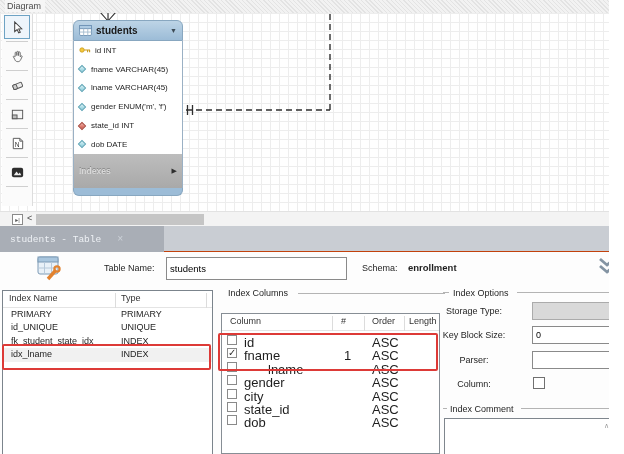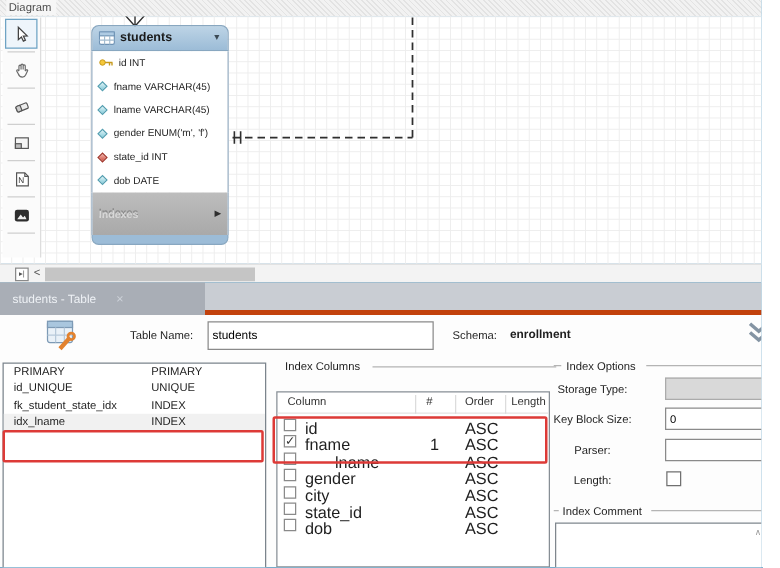--- a/index.html
+++ b/index.html
@@ -1,17 +1,17 @@
 <!DOCTYPE html>
 <html><head>
 <meta charset="utf-8">
 <style>
   * { margin:0; padding:0; box-sizing:border-box; }
   body { font-family:"Liberation Sans",sans-serif; }
-  #app { position:relative; width:609px; height:454px; overflow:hidden; background:#0369a1; }
+  #app { position:relative; width:609px; height:454px; overflow:hidden; background:#a21caf; }
 
   
   .dg-titlebar { position:absolute; left:0; top:0; width:624px; height:13px;
     background:repeating-linear-gradient(45deg,#e3e3e3 0 1px,#f2f2f2 1px 3px); }
   .dg-title { position:absolute; left:5px; top:0; font-size:9px; color:#4c4c4c;
     background:#f6f6f6; padding:1px 4px 1px 2px; }
   .dg-canvas { position:absolute; left:0; top:13px; width:616px; height:198px; background:#fff;
     background-image:linear-gradient(#ededed 1px,transparent 1px),linear-gradient(90deg,#ededed 1px,transparent 1px);
     background-size:9px 9px; overflow:hidden; }
   .rel-svg { position:absolute; left:0; top:0; pointer-events:none; }
@@ -43,21 +43,21 @@
   .v-thumb { position:absolute; left:1px; top:45px; width:6px; height:38px; background:#c7c7c7; }
   .v-up, .v-dn { position:absolute; left:0; width:8px; text-align:center; font-size:6px; color:#8e8e8e; }
   .v-up { top:1px; } .v-dn { bottom:1px; }
 
   .dg-hscroll { position:absolute; left:0; top:211px; width:624px; height:15px; background:#f3f3f3; border-top:1px solid #e2e2e2; }
   .hs-nav { position:absolute; left:12px; top:2px; width:11px; height:11px; border:1px solid #8a8a8a; background:#fff; font-size:6px; color:#555; text-align:center; line-height:10px; }
   .hs-left { position:absolute; left:27px; top:1px; font-size:9px; color:#4c4c4c; }
   .hs-thumb { position:absolute; left:36px; top:2px; width:168px; height:11px; background:#c5c5c5; }
 
   
-  .tab-bar { position:absolute; left:0; top:226px; width:624px; height:26px; background:#c9cdd3; border-bottom:4px solid #c2410c; }
+  .tab-bar { position:absolute; left:0; top:226px; width:624px; height:26px; background:#c9cdd3; border-bottom:1px solid #c2410c;font-family:Liberation Mono, monospace; }
   .tab { position:absolute; left:0; top:0; width:164px; height:26px; background:#a9aeb6; display:flex; align-items:center; }
   .tab-label { font-size:9.5px; color:#eef1f5; margin-left:10px; }
   .tab-close { font-size:10px; color:#cdd2d9; margin-left:16px; }
 
   
   .editor { position:absolute; left:0; top:252px; width:624px; height:202px; background:#fdfdfd; font-size:9px; color:#1e1e1e; }
   .abs { position:absolute; }
   .lbl { font-size:9px; color:#1e1e1e; white-space:nowrap; }
   .txt-input { border:1px solid #8a8a8a; background:#fff; font-family:"Liberation Sans",sans-serif; font-size:9.5px; padding:0 3px; outline:none; }
   .grp-line { height:1px; background:#b4b4b4; }
@@ -232,20 +232,26 @@
     <span class="abs lbl" style="left:104px; top:11px;">Table Name:</span>
     <input class="abs txt-input" style="left: 166px; top: 5px; width: 181px; height: 23px;" value="students">
     <span class="abs lbl" style="left:362px; top:11px;">Schema:</span>
     <span class="abs schema-val" style="left:408px; top:10px;">enrollment</span>
     <svg class="abs" style="left:596px; top:5px;" width="22" height="18" viewBox="0 0 22 18">
       <path d="M4 2 L11 8 L18 2" fill="none" stroke="#8494a3" stroke-width="2.8"></path>
       <path d="M4 9 L11 15 L18 9" fill="none" stroke="#8494a3" stroke-width="2.8"></path>
     </svg>
 
     <div class="index-list">
+      <div class="il-head">
+        <span style="left:6px;">Index Name</span>
+        <span style="left:118px;">Type</span>
+        <span class="il-sep" style="left:112px;"></span>
+        <span class="il-sep" style="left:203px;"></span>
+      </div>
       <div class="il-row">
         <span style="left:8px;">PRIMARY</span>
         <span style="left:118px;">PRIMARY</span>
       </div>
       <div class="il-row">
         <span style="left:8px;">id_UNIQUE</span>
         <span style="left:118px;">UNIQUE</span>
       </div>
       <div class="il-row">
         <span style="left:8px;">fk_student_state_idx</span>
@@ -325,21 +331,21 @@
     <div class="dd-disabled" style="left:532px; top:50px; width:100px;">
       <span class="dd-chev">⌄</span>
     </div>
 
     <span class="abs lbl opt-row-label" style="left:424px; top:78px;">Key Block Size:</span>
     <input class="abs txt-input" style="left: 532px; top: 74px; width: 100px; height: 18px; font-size: 9px;" value="0">
 
     <span class="abs lbl opt-row-label" style="left:424px; top:103px;">Parser:</span>
     <input class="abs txt-input" style="left: 532px; top: 99px; width: 100px; height: 18px; font-size: 9px;" value="">
 
-    <span class="abs lbl opt-row-label" style="left:424px; top:127px;">Length:</span>
+    <span class="abs lbl opt-row-label" style="left:424px; top:127px;">Column:</span>
     <div class="abs checkbox" style="left:533px; top:125px;"></div>
 
     <div class="abs grp-line" style="left:443px; top:156px; width:4px;"></div>
     <span class="abs lbl" style="left:450px; top:152px;">Index Comment</span>
     <div class="abs grp-line" style="left:521px; top:156px; width:103px;"></div>
     <div class="comment-box" style="left:444px; top:166px; width:190px; height:45px;">
       <span class="cm-arrow" style="right:24px; top:3px;">∧</span>
     </div>
 
   </div>

